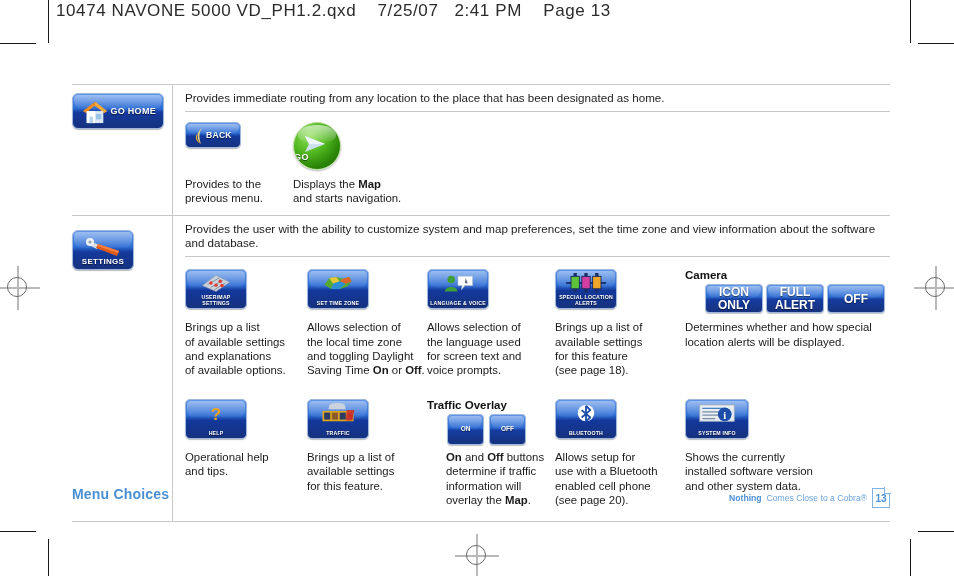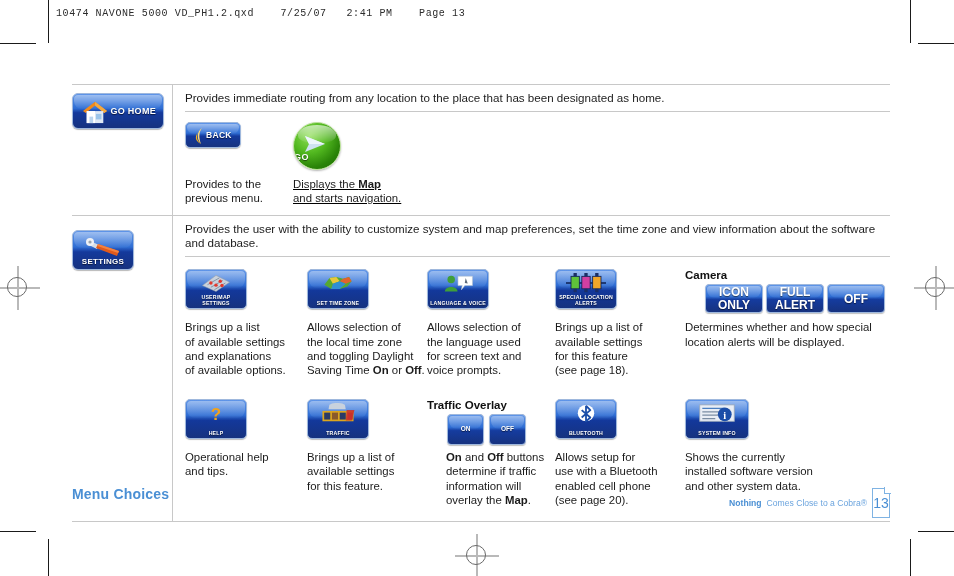--- a/index.html
+++ b/index.html
@@ -12,23 +12,23 @@
     width: 954px;
     height: 576px;
     position: relative;
     font-family: "Liberation Sans", sans-serif;
     overflow: hidden;
   }
 
   
   .prepress-header {
     position: absolute;
-    left: 56px; top: 8px;
-    font-family: Liberation Mono, monospace;
-    font-size: 10px;
+    left: 56px; top: 1px;
+    font-family: Liberation Sans, sans-serif;
+    font-size: 17px;
     letter-spacing: 0.6px;
     color: #2b2b2b;
     white-space: pre;
   }
   .bleed-line-v {
     position: absolute;
     width: 1px;
     background: #1a1a1a;
   }
   .bleed-line-h {
@@ -314,25 +314,25 @@
     display: flex;
     align-items: center;
     gap: 5px;
     font-size: 8.6px;
     color: #6ba4de;
     white-space: nowrap;
   }
   .foot-right .nothing { font-weight: bold; color: #4a8fd4; }
   .pagebox {
     position: relative;
-    width: 18px; height: 30px;
+    width: 18px; height: 20px;
     border: 1.6px solid #7fb3e3;
     color: #4a8fd4;
-    font-size: 14px;
-    font-weight: normal;
+    font-size: 10px;
+    font-weight: bold;
     display: flex; align-items: center; justify-content: center;
     box-sizing: border-box;
   }
   .pagebox::after {
     content: "";
     position: absolute;
     right: -1.6px; top: -1.6px;
     width: 6px; height: 6px;
     background: #ffffff;
     border-left: 1.6px solid #7fb3e3;
@@ -408,21 +408,21 @@
                   </svg>
                   <span class="lbl">BACK</span>
                 </div>
               </div>
               <div class="cap-text">
                 <span>Provides to the</span><br>
                 <span>previous menu.</span>
               </div>
             </div>
 
-            <div class="gcol" style="width:160px;text-decoration:underline;">
+            <div class="gcol" style="width:160px;">
               <div style="height:48px;">
                 <div class="btn-go">
                   <div class="glass"></div>
                   <svg viewBox="0 0 46 46" style="position:absolute;left:0;top:0;width:46px;height:46px;">
                     <polygon points="11,13 31,21 11,29 15,21" fill="#cfe2f2"></polygon>
                     <polygon points="11,13 31,21 15,21" fill="#eef6fc"></polygon>
                   </svg>
                   <span class="gotxt">GO</span>
                 </div>
               </div>

